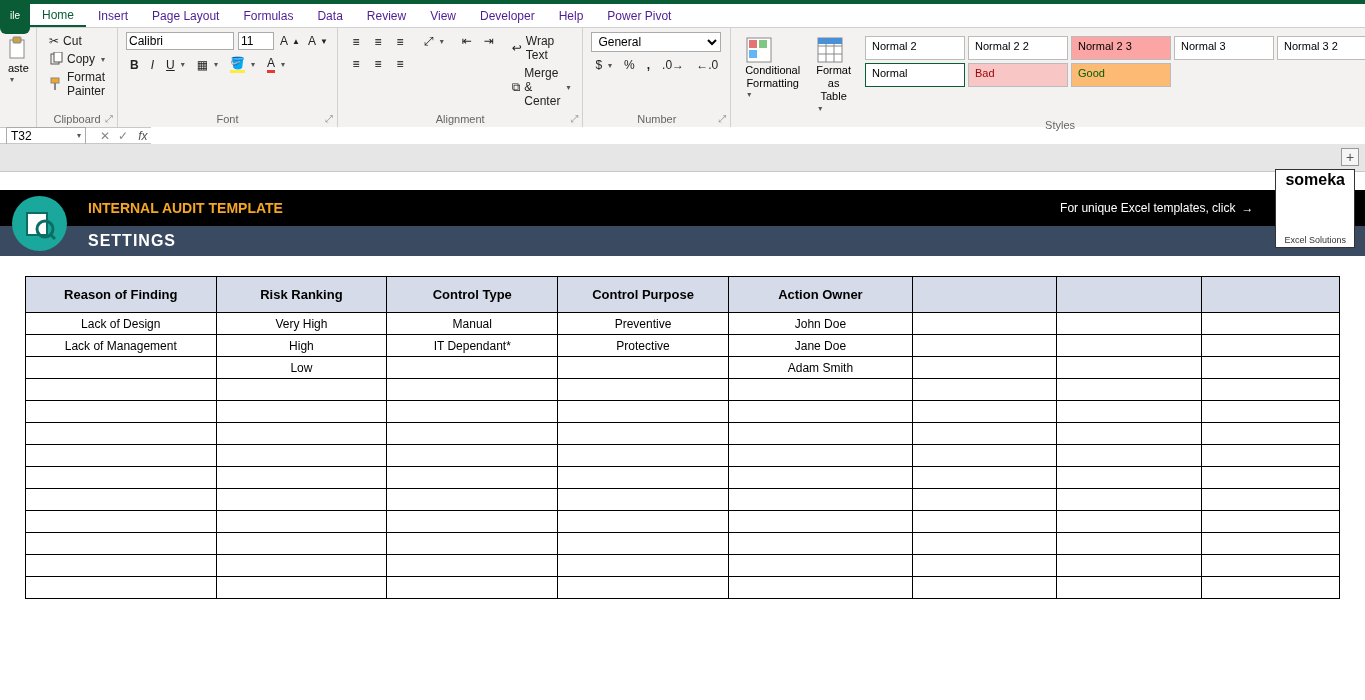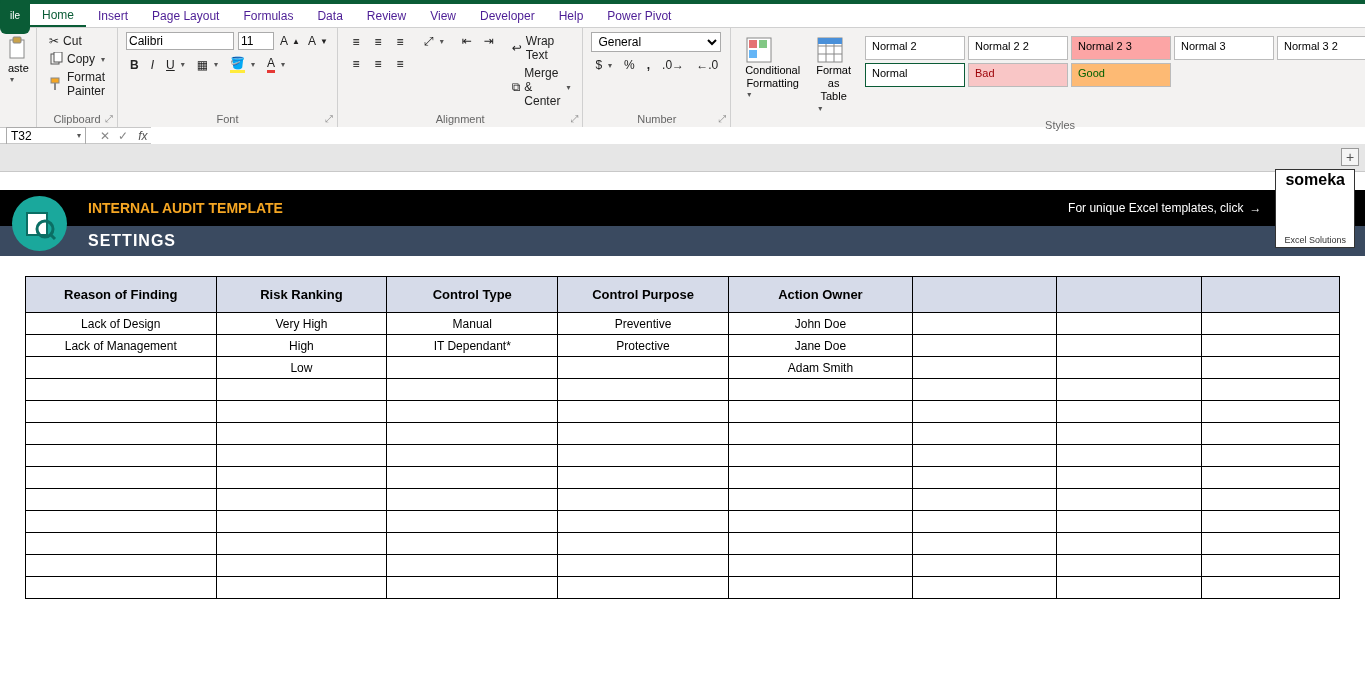--- a/index.html
+++ b/index.html
@@ -52,21 +52,21 @@
 .gray-area { background: #e6e6e6; height: 28px; border-bottom: 1px solid #c8c8c8; position: relative; }
 .gray-area .plus { position: absolute; right: 6px; top: 4px; width: 18px; height: 18px; border: 1px solid #999; display: flex; align-items: center; justify-content: center; font-size: 14px; color: #555; background: #f5f5f5; cursor: pointer; }
 
 .whitegap { height: 18px; background: #fff; }
 
 
 .sheet-banner { background: #000; color: #fff; display: flex; align-items: center; height: 36px; position: relative; }
 .banner-icon { width: 55px; height: 55px; background: #1aa89c; border-radius: 50%; margin-left: 12px; display: flex; align-items: center; justify-content: center; position: absolute; top: 6px; z-index: 2; }
 .banner-title1 { color: #f5a623; font-weight: bold; font-size: 14px; margin-left: 88px; }
 .banner-right { margin-left: auto; color: #fff; font-size: 12px; padding-right: 10px; display: flex; align-items: center; gap: 6px; }
-.someka-logo { background: #fff; color: #000; border: 1px solid #333; padding: 2px 8px; font-weight: bold; font-size: 16px; margin-left: 8px; display: flex; flex-direction: column; align-items: center; line-height: 1; gap: 48px; }
+.someka-logo { background: #fff; color: #000; border: 1px solid #333; padding: 2px 8px; font-weight: bold; font-size: 16px; margin-left: 16px; display: flex; flex-direction: column; align-items: center; line-height: 1; gap: 48px; }
 .someka-logo small { font-size: 9px; font-weight: normal; color: #333; }
 .sheet-subbanner { background: #3a4a60; color: #fff; height: 30px; display: flex; align-items: center; }
 .sub-left { margin-left: 88px; font-weight: bold; font-size: 16px; letter-spacing: 1px; }
 .sub-right { margin-left: auto; font-style: italic; font-size: 12px; padding-right: 182px; }
 
 .whitegap2 { height: 20px; background: #fff; }
 
 
 .sheet-area { padding: 0 25px 0 25px; }
 table.data { border-collapse: collapse; width: 100%; table-layout: fixed; }

